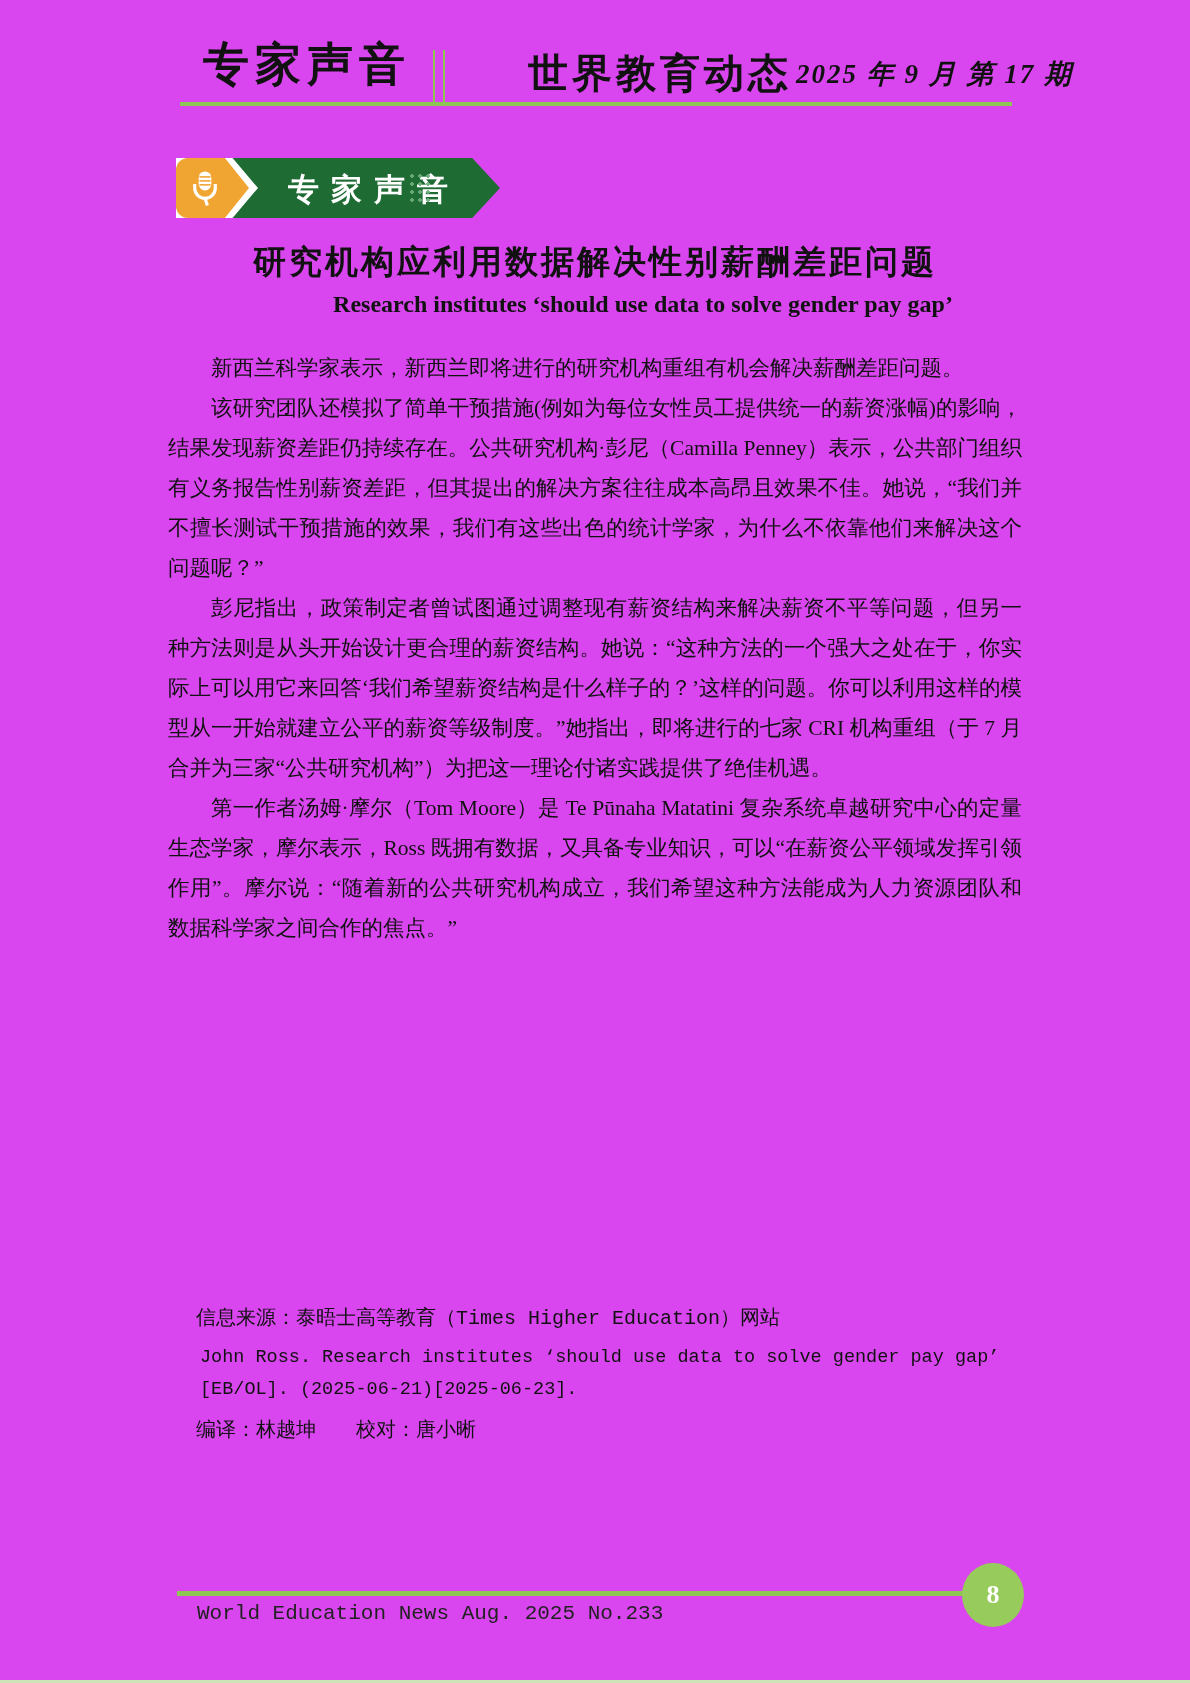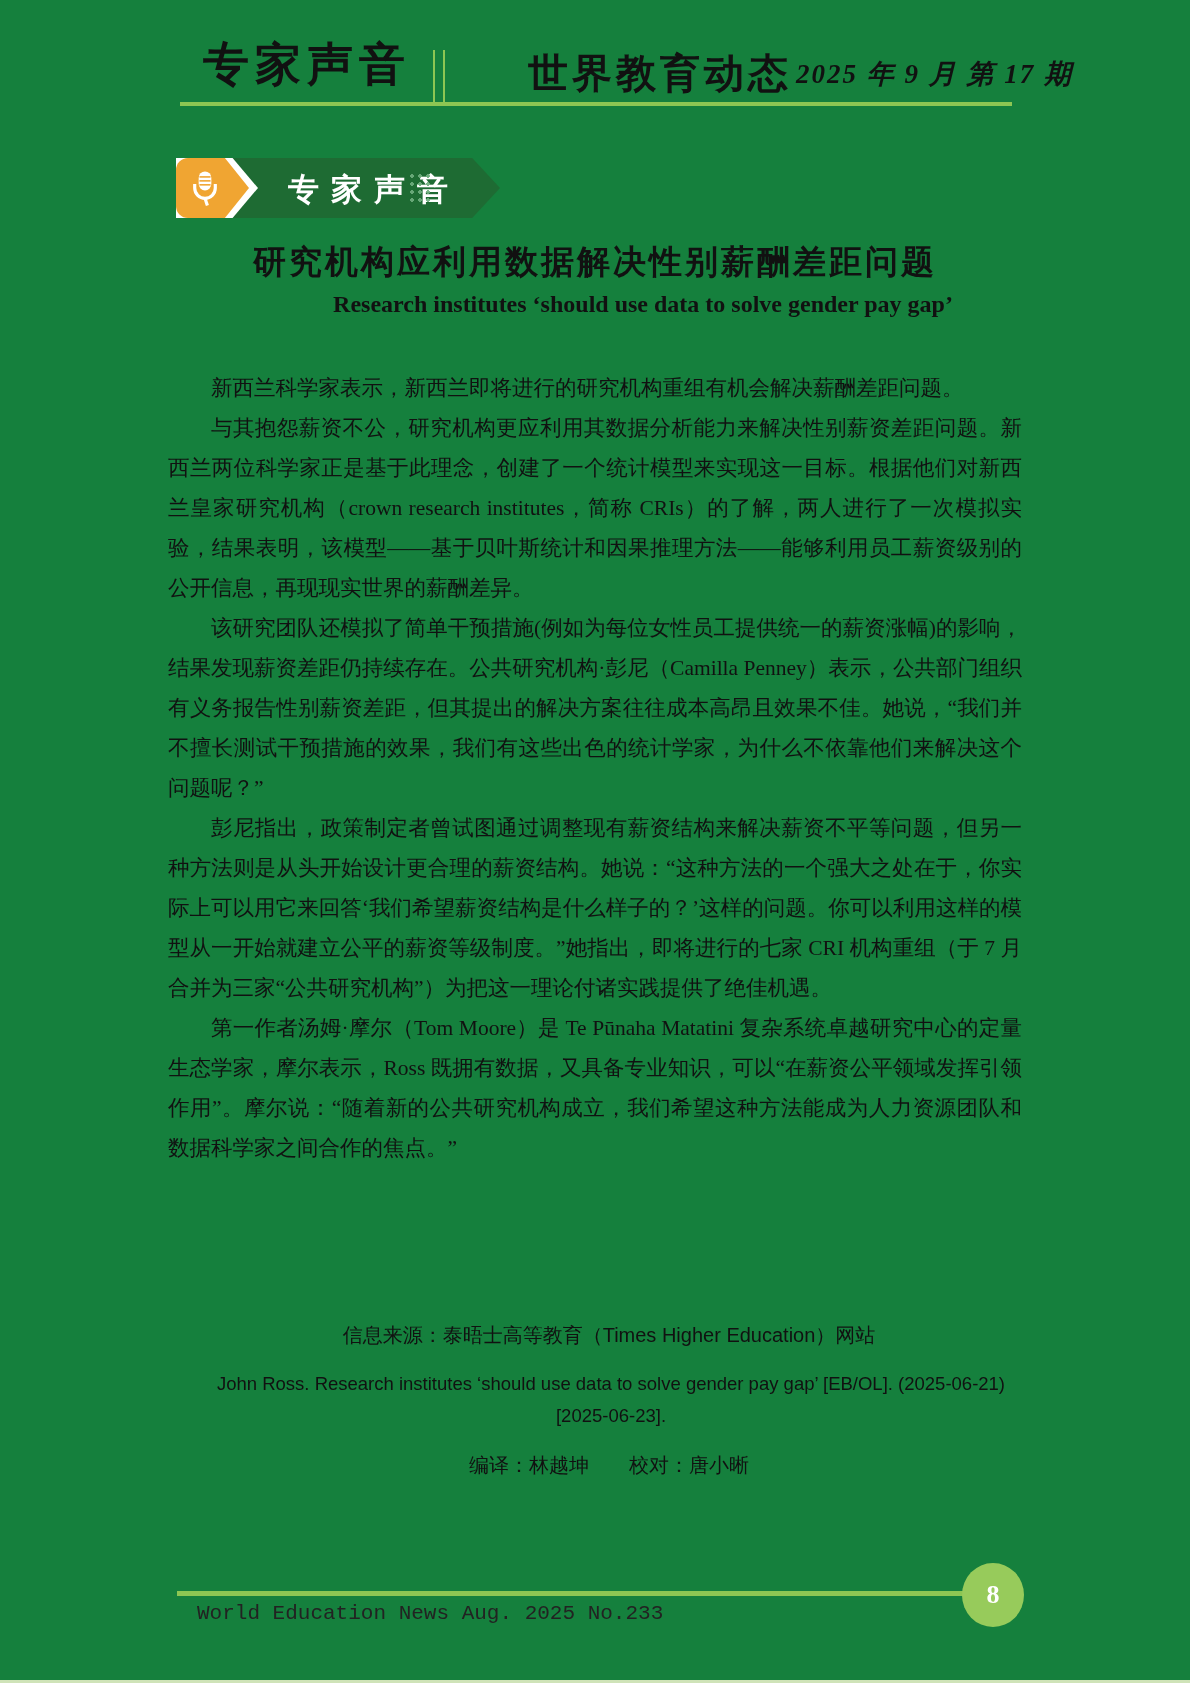--- a/index.html
+++ b/index.html
@@ -1,21 +1,21 @@
 <!DOCTYPE html>
 <html><head>
 <meta charset="utf-8">
 <style>
   * { box-sizing: border-box; }
   body { margin: 0; background: #ffffff; }
   .page {
     position: relative;
     width: 1190px;
     height: 1683px;
-    background: #15803d;
+    background: #d946ef;
     font-family: "Liberation Serif", serif;
     color: #111;
     overflow: hidden;
     margin: 0 auto;
   }
 
   
   .hdr-section-title {
     position: absolute; left: 203px; top: 34px;
     font-size: 46px; font-weight: bold; letter-spacing: 6px;
@@ -80,31 +80,31 @@
   }
   .title-en {
     position: absolute; left: 0; top: 291px; width: 100%;
     text-align: center; font-size: 24px; font-weight: bold;
     font-family: "Liberation Serif", serif;
     margin-left: 48px;
   }
 
   
   .body-text {
-    position: absolute; left: 168px; top: 368px; width: 854px;
+    position: absolute; left: 168px; top: 348px; width: 854px;
   }
   .body-text p {
     margin: 0; text-indent: 2em; text-align: justify;
     font-size: 21.5px; line-height: 40px;
     font-family: "Liberation Serif", serif;
   }
 
   
   .source-block { position: absolute; left: 168px; top: 1302px; width: 854px; }
-  .source-block p { margin: 16px; font-family: Liberation Sans, sans-serif; text-align: center; }
+  .source-block p { margin: 0; font-family: Liberation Mono, monospace; }
   .src-origin  { padding-left: 28px; font-size: 20px; line-height: 34px; margin-bottom: 6px !important; }
   .src-cite    { padding-left: 32px; font-size: 18.5px; line-height: 32px; margin-bottom: 8px !important; }
   .src-url     { padding-left: 0;    font-size: 18.5px; line-height: 32px; margin-bottom: 4px !important; }
   .src-credits { padding-left: 28px; font-size: 20px; line-height: 34px; }
 
   
   .footer-rule {
     position: absolute; left: 177px; top: 1591px; width: 810px; height: 5px;
     background: #8dc653;
   }
@@ -149,21 +149,20 @@
     </svg>
   </div>
   <div class="badge-label">专家声音</div>
   <div class="badge-dots"></div>
 
   <div class="title-zh">研究机构应利用数据解决性别薪酬差距问题</div>
   <div class="title-en">Research institutes ‘should use data to solve gender pay gap’</div>
 
   <div class="body-text">
     <p>新西兰科学家表示，新西兰即将进行的研究机构重组有机会解决薪酬差距问题。</p>
-    <p>与其抱怨薪资不公，研究机构更应利用其数据分析能力来解决性别薪资差距问题。新西兰两位科学家正是基于此理念，创建了一个统计模型来实现这一目标。根据他们对新西兰皇家研究机构（crown research institutes，简称 CRIs）的了解，两人进行了一次模拟实验，结果表明，该模型——基于贝叶斯统计和因果推理方法——能够利用员工薪资级别的公开信息，再现现实世界的薪酬差异。</p>
     <p>该研究团队还模拟了简单干预措施(例如为每位女性员工提供统一的薪资涨幅)的影响，结果发现薪资差距仍持续存在。公共研究机构·彭尼（Camilla Penney）表示，公共部门组织有义务报告性别薪资差距，但其提出的解决方案往往成本高昂且效果不佳。她说，“我们并不擅长测试干预措施的效果，我们有这些出色的统计学家，为什么不依靠他们来解决这个问题呢？”</p>
     <p>彭尼指出，政策制定者曾试图通过调整现有薪资结构来解决薪资不平等问题，但另一种方法则是从头开始设计更合理的薪资结构。她说：“这种方法的一个强大之处在于，你实际上可以用它来回答‘我们希望薪资结构是什么样子的？’这样的问题。你可以利用这样的模型从一开始就建立公平的薪资等级制度。”她指出，即将进行的七家 CRI 机构重组（于 7 月合并为三家“公共研究机构”）为把这一理论付诸实践提供了绝佳机遇。</p>
     <p>第一作者汤姆·摩尔（Tom Moore）是 Te Pūnaha Matatini 复杂系统卓越研究中心的定量生态学家，摩尔表示，Ross 既拥有数据，又具备专业知识，可以“在薪资公平领域发挥引领作用”。摩尔说：“随着新的公共研究机构成立，我们希望这种方法能成为人力资源团队和数据科学家之间合作的焦点。”</p>
   </div>
 
   <div class="source-block">
     <p class="src-origin">信息来源：泰晤士高等教育（Times Higher Education）网站</p>
     <p class="src-cite">John Ross. Research institutes ‘should use data to solve gender pay gap’ [EB/OL]. (2025-06-21)[2025-06-23].</p>
     <p class="src-credits">编译：林越坤　　校对：唐小晰</p>
   </div>

